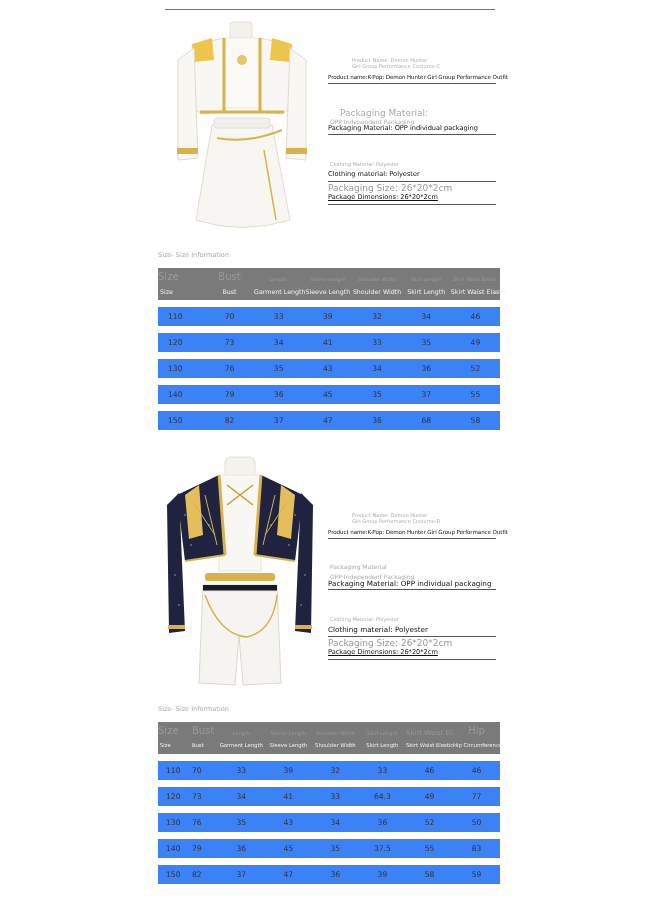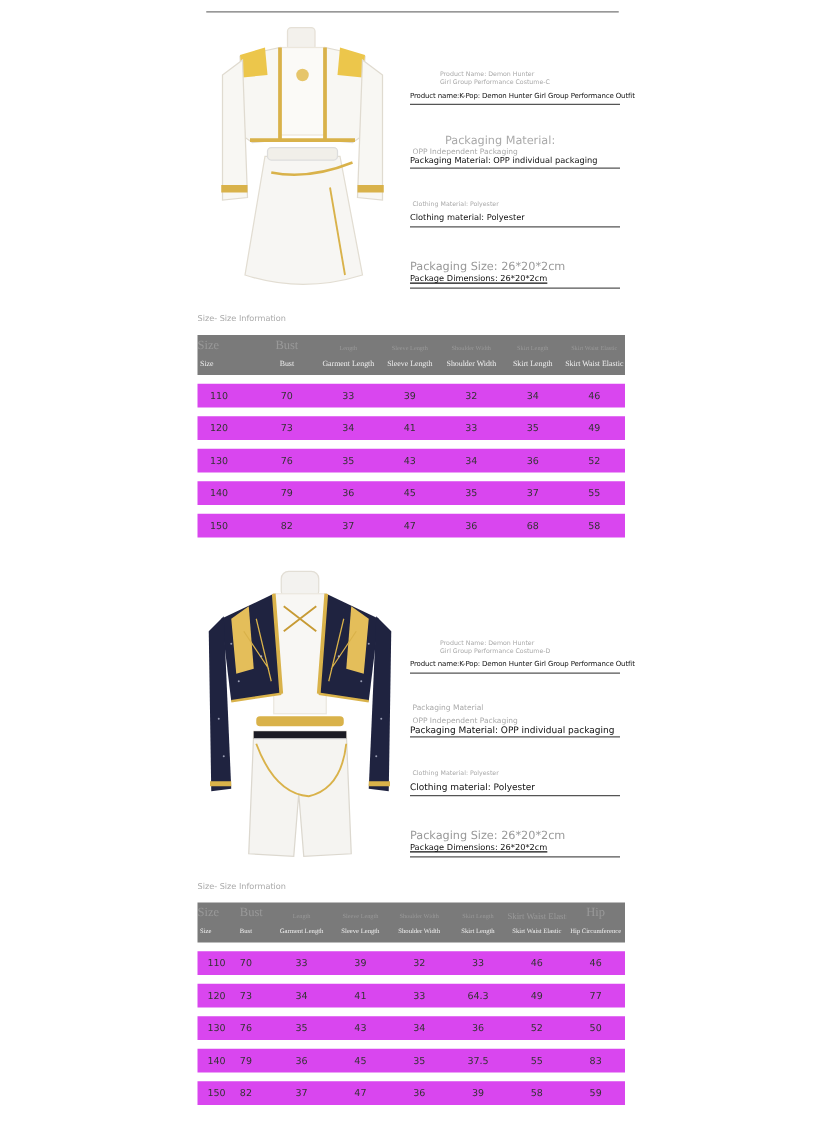--- a/index.html
+++ b/index.html
@@ -22,38 +22,38 @@
   .ghost.big{font-size:9px;line-height:10px;padding-left:0;color:#999;}
   .ghost.mid{font-size:6px;line-height:7px;padding-left:2px;}
   .main{font-size:6.6px;line-height:9px;white-space:nowrap;color:#111;}
   .main.narrow{font-size:5.6px;letter-spacing:-0.1px;}
   .main.wide{font-size:7.2px;}
 
   .f-name{height:28px;}
   .f-name .ghost{position:absolute;top:2px;}
   .f-name .main{position:absolute;bottom:1px;left:0;}
   .f-pack{height:28px;margin-top:22px;}
-  .f-pack .ghost.big{position:absolute;top:2px;left:28px;color:#aaa;}
+  .f-pack .ghost.big{position:absolute;top:2px;left:12px;color:#aaa;}
   .f-pack .ghost.mid{position:absolute;top:12px;}
   .f-pack .main{position:absolute;bottom:1px;left:0;text-align:center;}
   .f-cloth{height:20px;margin-top:26px;text-decoration:underline;}
   .f-cloth .ghost{position:absolute;top:0;padding-left:2px;}
   .f-cloth .main{position:absolute;bottom:2px;left:0;}
-  .f-dim{height:22px;margin-top:26px;}
+  .f-dim{height:22px;}
   .f-dim .ghost.big{position:absolute;top:1px;left:0;}
   .f-dim .main{position:absolute;bottom:2px;left:0;text-decoration:underline;}
 
   .size-caption{position:absolute;left:158px;font-size:6.5px;color:#aaa;}
   .size-table{position:absolute;left:158px;width:342px;}
   .thead{height:32px;background:#7a7a7a;display:flex;align-items:stretch;}
-  .th{flex:1;position:relative;text-align:center;color:#eee;font-family:Liberation Serif, serif;}
+  .th{flex:1;position:relative;text-align:center;color:#eee;}
   .th .ghost-h{position:absolute;left:0;right:0;top:3px;font-size:10px;color:#999;line-height:11px;white-space:nowrap;overflow:hidden;}
   .th .ghost-h.small{font-size:5px;top:6px;}
   .th .lbl{position:absolute;left:0;right:0;bottom:5px;font-size:6.3px;line-height:7px;white-space:nowrap;color:#f0f0f0;}
-  .trow{height:19px;margin-top:7px;background:#d946ef;display:flex;align-items:center;}
+  .trow{height:19px;margin-top:7px;background:#3b82f6;display:flex;align-items:center;}
   .td{flex:1;text-align:center;font-size:7.6px;color:#333;}
   .t1{top:268px;}
   .t2{top:722px;}
   .t1 .thead .th:first-child,.t1 .trow .td:first-child{flex:0.75;text-align:left;padding-left:10px;}
   .t2 .thead .th:first-child,.t2 .trow .td:first-child{flex:0.55;text-align:left;padding-left:8px;}
   .t2 .thead .th:nth-child(2),.t2 .trow .td:nth-child(2){flex:0.55;text-align:left;}
   .t2 .th .lbl{font-size:5.3px;}
   .t1 .th:first-child .lbl,.t2 .th:first-child .lbl{padding-left:2px;}
 </style>
 </head>

